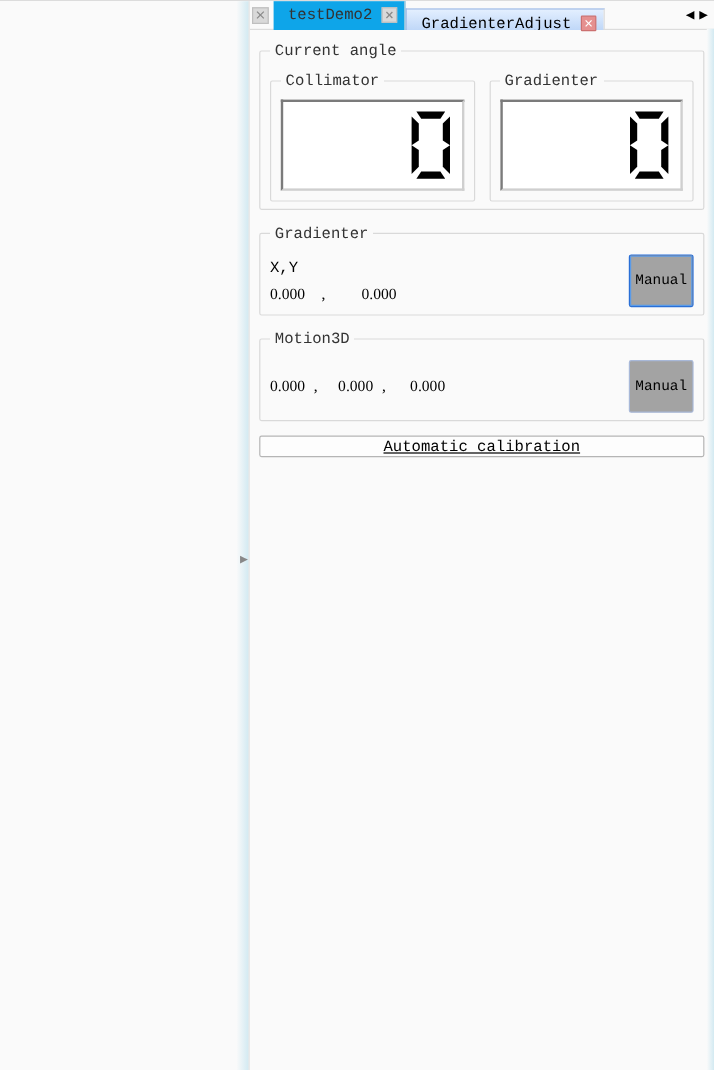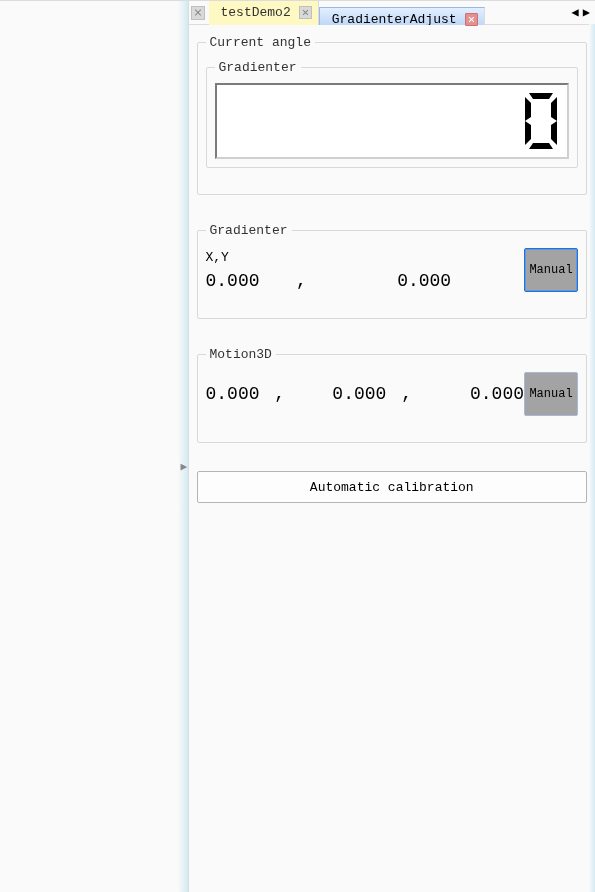--- a/index.html
+++ b/index.html
@@ -79,21 +79,21 @@
     .tab {
       display: flex;
       align-items: center;
       height: 24px;
       padding: 0 6px 0 12px;
       border-right: 1px solid #dcdcdc;
       cursor: pointer;
       font-family: "Courier New", monospace;
     }
     .tab.inactive {
-      background: #fef9c3;
+      background: #0ea5e9;
       color: #333;
     }
     .tab.active {
       background: linear-gradient(180deg, #e3efff 0%, #b3cff5 100%);
       color: #000;
       border-top: 1px solid #9ab8e6;
       border-left: 1px solid #9ab8e6;
       margin-top: 12px;
     }
     .tab-close {
@@ -137,22 +137,22 @@
     }
     .content {
       flex: 1;
       background: #fafafa;
       padding: 10px 8px;
       overflow: auto;
     }
     fieldset {
       border: 1px solid #d9d9d9;
       border-radius: 2px;
-      margin-bottom: 28px;
-      padding: 10px 8px 26px 8px;
+      margin-bottom: 12px;
+      padding: 10px 8px 6px 8px;
       font-family: "Courier New", monospace;
     }
     legend {
       padding: 0 4px;
       font-family: "Courier New", monospace;
       font-size: 13px;
       color: #333;
     }
     .angle-row {
       display: flex;
@@ -173,34 +173,34 @@
       justify-content: flex-end;
       padding-right: 6px;
     }
     .seg-digit-svg {
       width: 40px;
       height: 60px;
     }
     .xy-group, .xyz-group {
       display: flex;
       align-items: center;
-      gap: 0;
+      gap: 24px;
     }
     .xy-inner, .xyz-inner {
       flex: 1;
     }
     .inner-label {
       font-family: "Courier New", monospace;
       font-size: 13px;
       margin-bottom: 6px;
     }
     .value-row {
       display: flex;
-      font-family: Liberation Mono, monospace;
-      font-size: 18px;
+      font-family: Liberation Serif, serif;
+      font-size: 13px;
       gap: 4px;
     }
     .value-row span { white-space: pre; }
     .manual-btn {
       width: 54px;
       height: 44px;
       background: #a3a3a3;
       border: 1px solid #a8b8d8;
       border-radius: 2px;
       font-family: "Courier New", monospace;
@@ -209,27 +209,28 @@
       display: flex;
       align-items: center;
       justify-content: center;
     }
     .manual-btn.active {
       border: 1px solid #2a6fd6;
       box-shadow: 0 0 0 1px #5a9be8 inset;
     }
     .auto-btn {
       width: 100%;
-      height: 32px;
+      height: 18px;
       background: #fdfdfd;
       border: 1px solid #b5b5b5;
       border-radius: 2px;
       font-family: "Courier New", monospace;
       font-size: 13px;
       cursor: pointer;
+      text-decoration: underline;
     }
     .right-edge {
       position: absolute;
       right: 0;
       top: 24px;
       width: 6px;
       height: calc(100% - 24px);
       background: linear-gradient(90deg, #fafafa 0%, #d3eaf2 100%);
     }
   </style>
@@ -260,20 +261,35 @@
         <span class="tab-nav-arrow">◀</span>
         <span class="tab-nav-arrow">▶</span>
       </div>
     </div>
 
     <div class="content">
 
       <fieldset>
         <legend>Current angle</legend>
         <div class="angle-row">
+          <fieldset>
+            <legend>Collimator</legend>
+            <div class="seg-display">
+              <svg class="seg-digit-svg" viewBox="0 0 40 60">
+                <g fill="#000">
+                  <polygon points="8,2 32,2 28,8 12,8"></polygon>
+                  <polygon points="8,58 32,58 28,52 12,52"></polygon>
+                  <polygon points="4,6 10,12 10,26 4,30"></polygon>
+                  <polygon points="36,6 30,12 30,26 36,30"></polygon>
+                  <polygon points="4,54 10,48 10,34 4,30"></polygon>
+                  <polygon points="36,54 30,48 30,34 36,30"></polygon>
+                </g>
+              </svg>
+            </div>
+          </fieldset>
           <fieldset>
             <legend>Gradienter</legend>
             <div class="seg-display">
               <svg class="seg-digit-svg" viewBox="0 0 40 60">
                 <g fill="#000">
                   <polygon points="8,2 32,2 28,8 12,8"></polygon>
                   <polygon points="8,58 32,58 28,52 12,52"></polygon>
                   <polygon points="4,6 10,12 10,26 4,30"></polygon>
                   <polygon points="36,6 30,12 30,26 36,30"></polygon>
                   <polygon points="4,54 10,48 10,34 4,30"></polygon>

